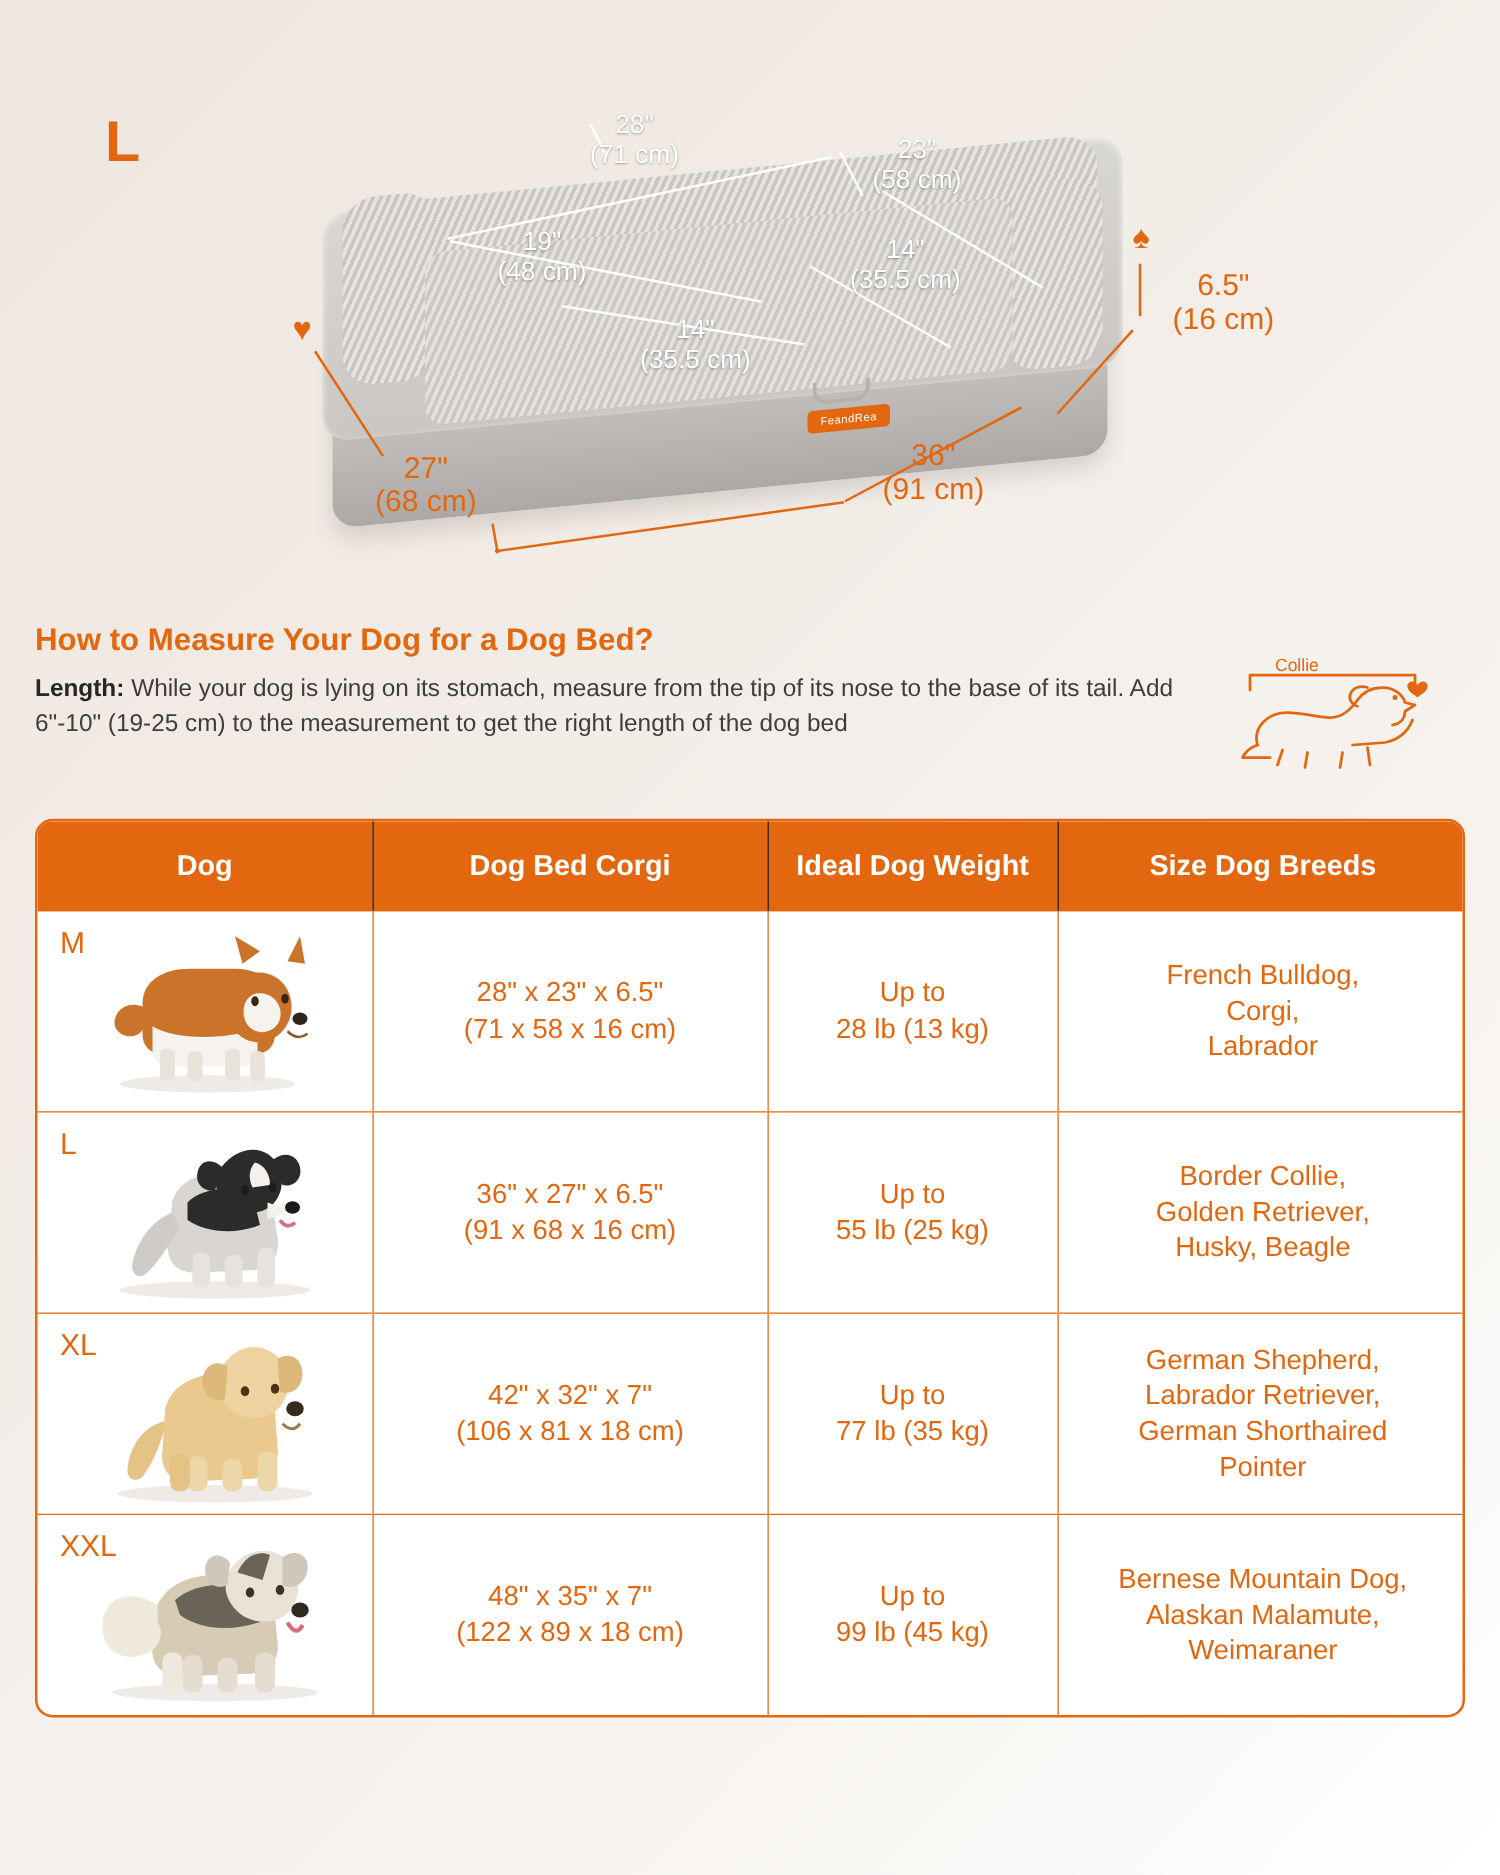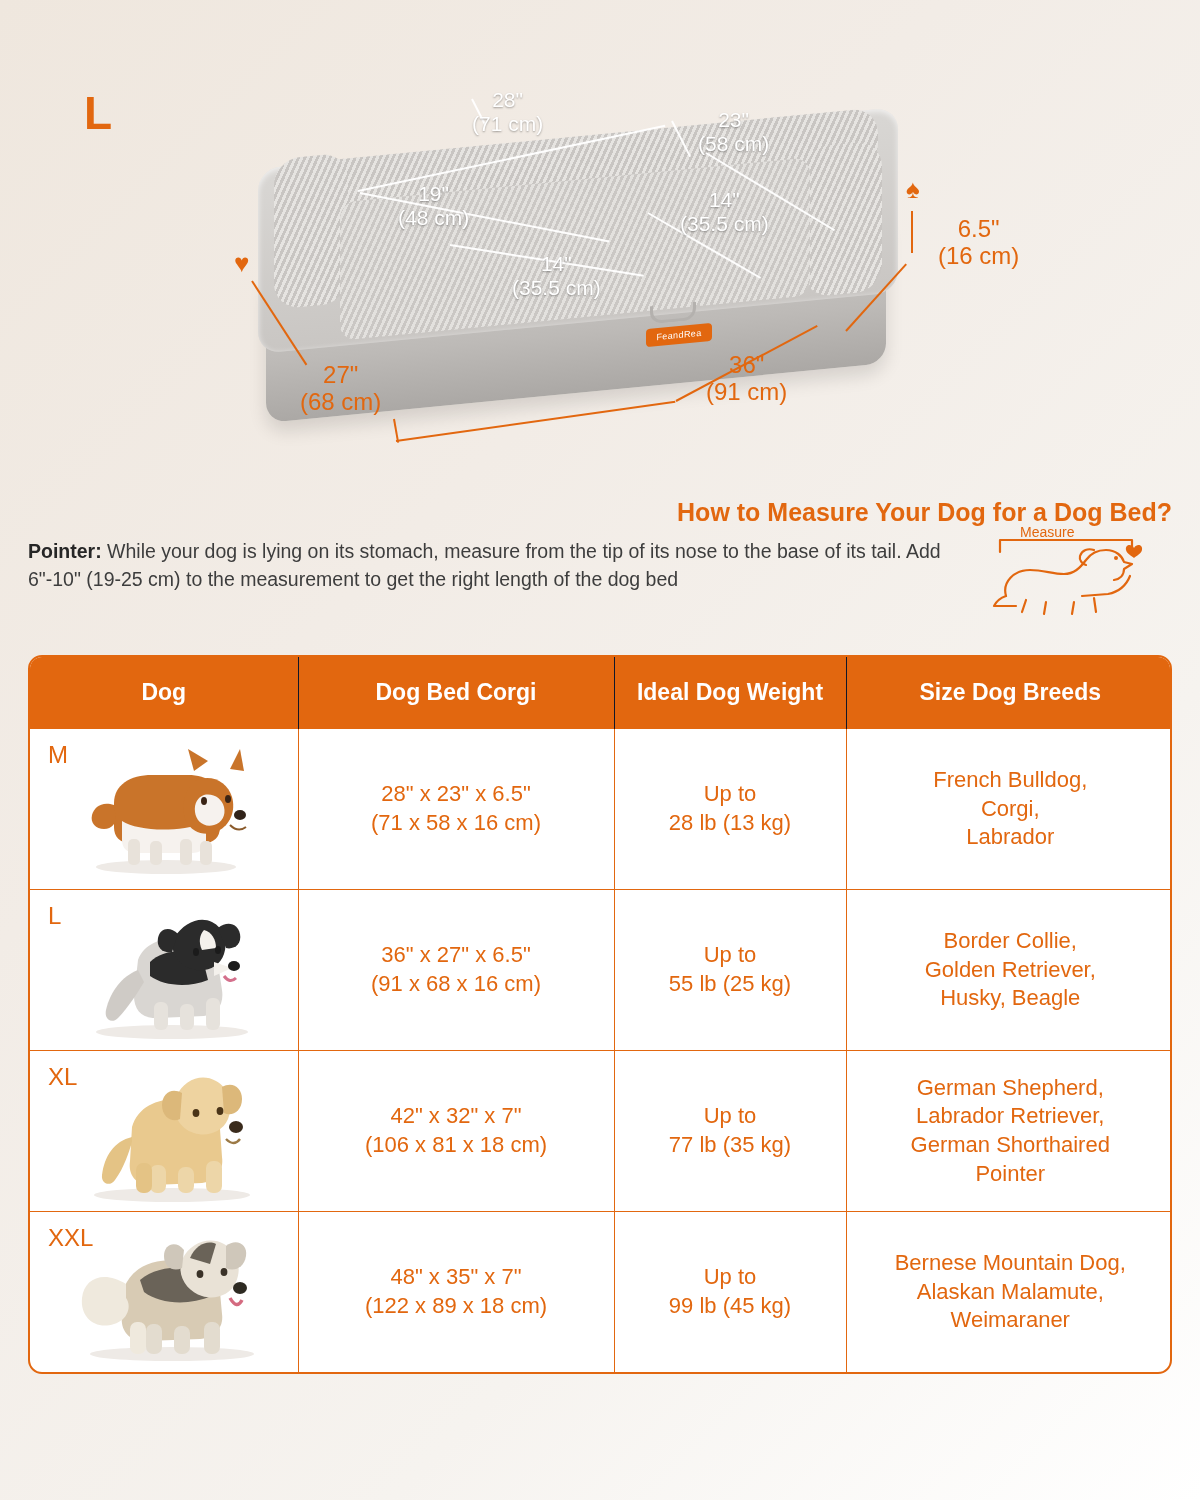--- a/index.html
+++ b/index.html
@@ -124,21 +124,20 @@
   .measure {
     position: absolute;
     left: 28px; top: 498px;
     width: 1144px;
   }
   .measure h2 {
     margin: 0 0 10px 0;
     font-size: 25px;
     color: #e2670f;
     font-weight: 700;
-    text-align: right;
   }
   .measure p {
     margin: 0;
     font-size: 19.5px;
     color: #3d3d3d;
     line-height: 1.45;
     max-width: 960px;
   }
   .measure p b { font-weight: 700; color: #262626; }
   .measure .note { margin-top: 4px; }
@@ -260,24 +259,24 @@
 
     <div class="oline" style="left:396px; top:440px; width:282px; transform:rotate(-8deg);"></div>
     <div class="oline" style="left:676px; top:400px; width:160px; transform:rotate(-28deg);"></div>
     <div class="oline" style="left:394px; top:418px; width:24px; transform:rotate(80deg);"></div>
     <div class="dim dim-orange" style="left: 706px; top: 352px; white-space: pre-line;">36"
 (91 cm)</div>
   </div>
 
   <div class="measure">
     <h2>How to Measure Your Dog for a Dog Bed?</h2>
-    <p><b>Pointer:</b><span> While your dog is lying on its stomach, measure from the tip of its nose to the base of its tail. Add 6"-10" (19-25 cm) to the measurement to get the right length of the dog bed</span></p>
+    <p><b>Length:</b><span> While your dog is lying on its stomach, measure from the tip of its nose to the base of its tail. Add 6"-10" (19-25 cm) to the measurement to get the right length of the dog bed</span></p>
 
     <div class="dog-sketch">
-      <span class="len-label">Measure</span>
+      <span class="len-label">Collie</span>
       <svg width="180" height="96" viewBox="0 0 180 96" fill="none" stroke="#e2670f" stroke-width="2.2" stroke-linecap="round" stroke-linejoin="round">
         <path d="M18 14 L18 26 M18 14 L150 14 M150 14 L150 26"></path>
         <path d="M152 22 c3 -5 9 -3 8 2 c-1 4 -6 6 -8 8 c-2 -2 -7 -4 -8 -8 c-1 -5 5 -7 8 -2 z" fill="#e2670f" stroke="none"></path>
         <path d="M24 70 c-4 -14 8 -26 24 -26 c14 0 22 4 34 4 c10 0 16 -6 22 -14 c5 -7 12 -10 20 -10 c10 0 16 6 18 12 l8 2 -8 5 c0 6 -4 10 -10 11"></path>
         <path d="M112 24 c-6 -2 -12 0 -14 6 c-1 4 2 8 6 9"></path>
         <path d="M148 50 c-4 10 -12 16 -22 18 l-26 2"></path>
         <path d="M24 70 c-6 2 -10 6 -12 10 l22 0"></path>
         <path d="M44 74 l-4 12 M64 76 l-2 12 M92 76 l-2 12 M112 72 l2 14"></path>
         <circle cx="134" cy="32" r="2" fill="#e2670f" stroke="none"></circle>
       </svg>

